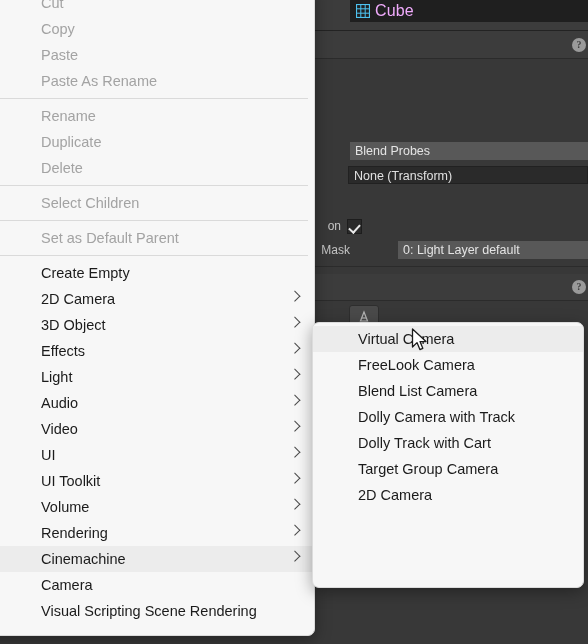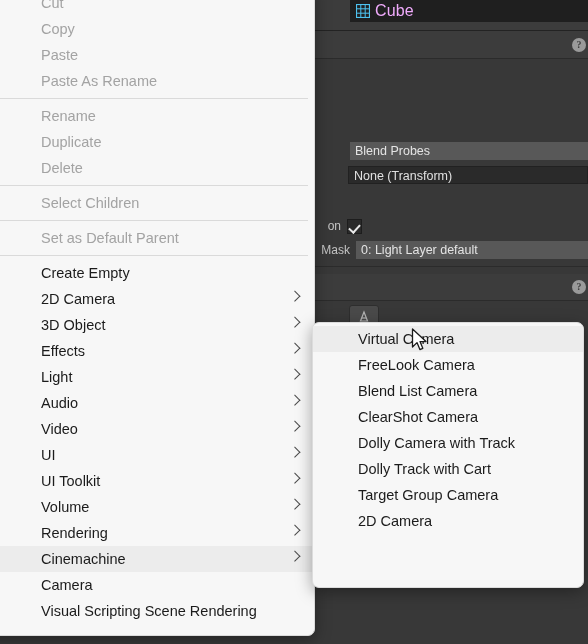--- a/index.html
+++ b/index.html
@@ -309,21 +309,21 @@
 
   <div class="hrule" style="left:300px; width:10px; top:208px;"></div>
   <div class="hrule" style="left:300px; width:10px; top:232px;"></div>
   <div class="hrule" style="left:300px; width:10px; top:268px;"></div>
 
   <div class="field-row" style="top:217px; left:305px; right:0;">
     <div class="field-label" style="width:36px;">on</div>
     <div class="checkbox-field"></div>
   </div>
 
-  <div class="field-row" style="top:241px; left:300px; right:0;">
+  <div class="field-row" style="top:241px; left:300px; right:0;gap:42px;">
     <div class="field-label" style="width:50px;">Mask</div>
     <div class="dropdown-field">0: Light Layer default</div>
   </div>
 
   <div class="section-sep" style="top:266px;"></div>
 
   <div class="component-header" style="top:274px;">
     <span class="help-icon">?</span>
   </div>
   <div class="section-sep" style="top:300px;"></div>
@@ -436,23 +436,20 @@
   <div class="menu-item highlight">
     <span>Virtual Camera</span>
   </div>
   <div class="menu-item">
     <span>FreeLook Camera</span>
   </div>
   <div class="menu-item">
     <span>Blend List Camera</span>
   </div>
   <div class="menu-item">
-    <span>ClearShot Camera</span>
-  </div>
-  <div class="menu-item">
     <span>Dolly Camera with Track</span>
   </div>
   <div class="menu-item">
     <span>Dolly Track with Cart</span>
   </div>
   <div class="menu-item">
     <span>Target Group Camera</span>
   </div>
   <div class="menu-item">
     <span>2D Camera</span>

